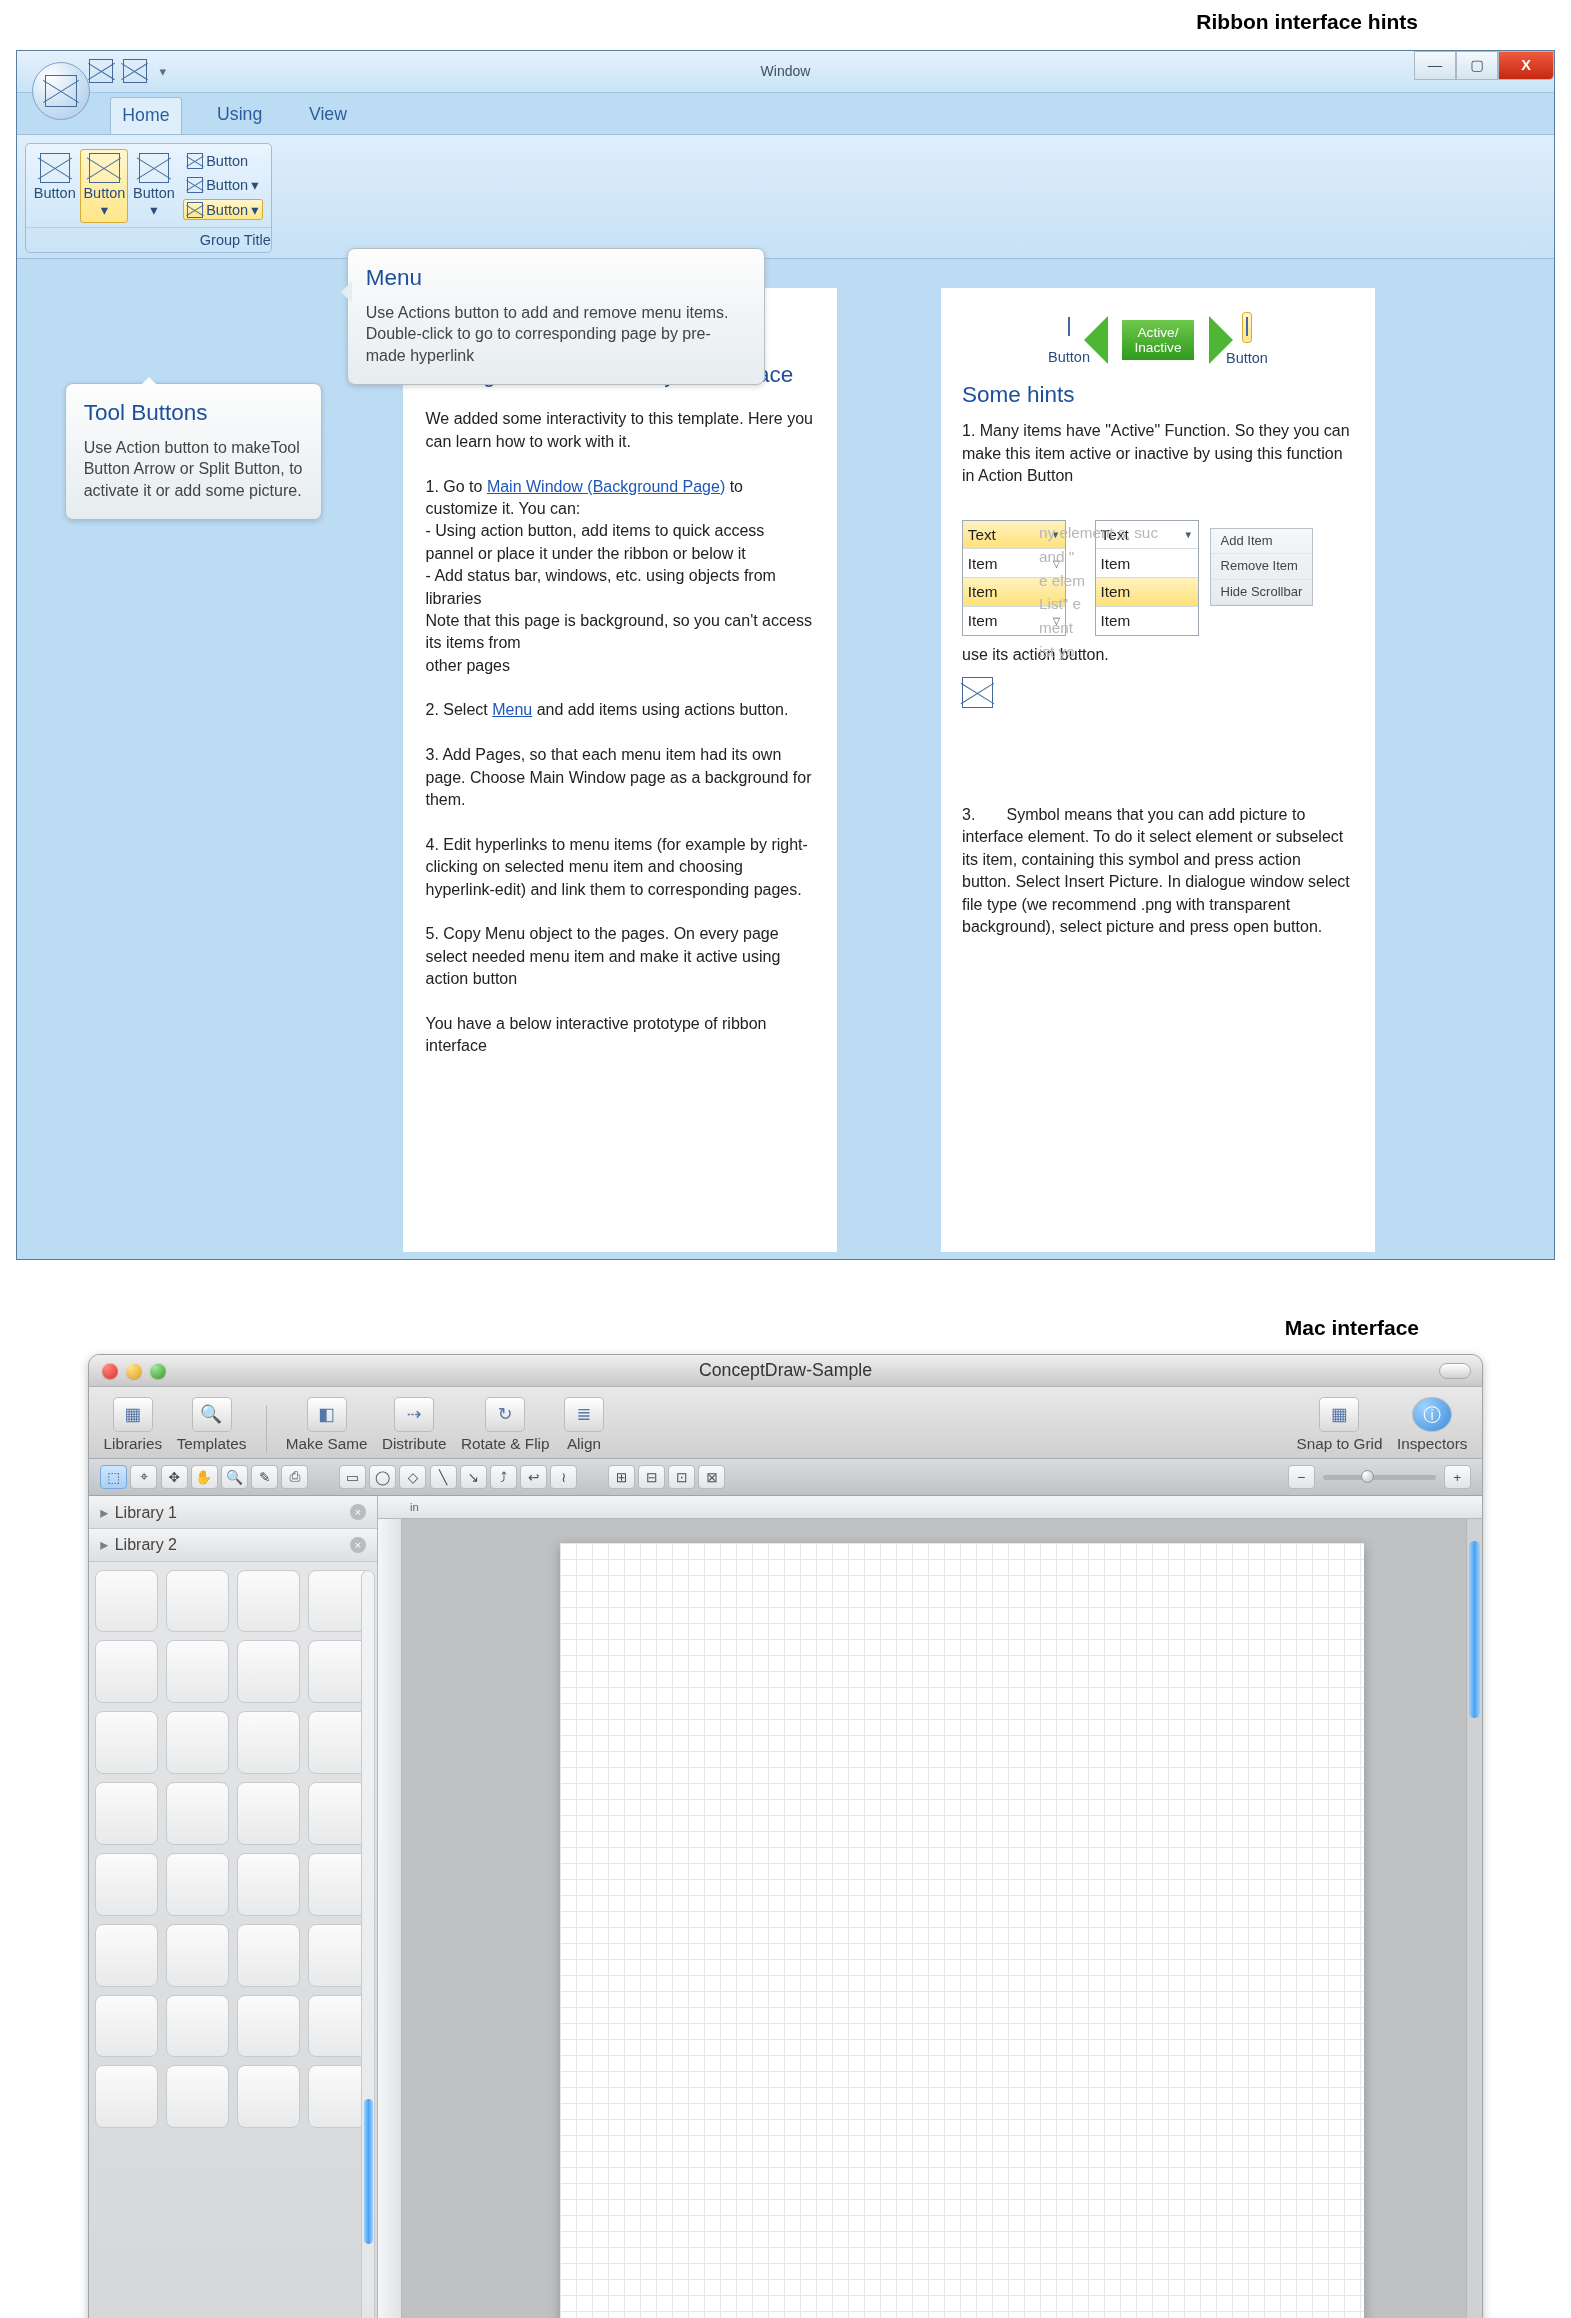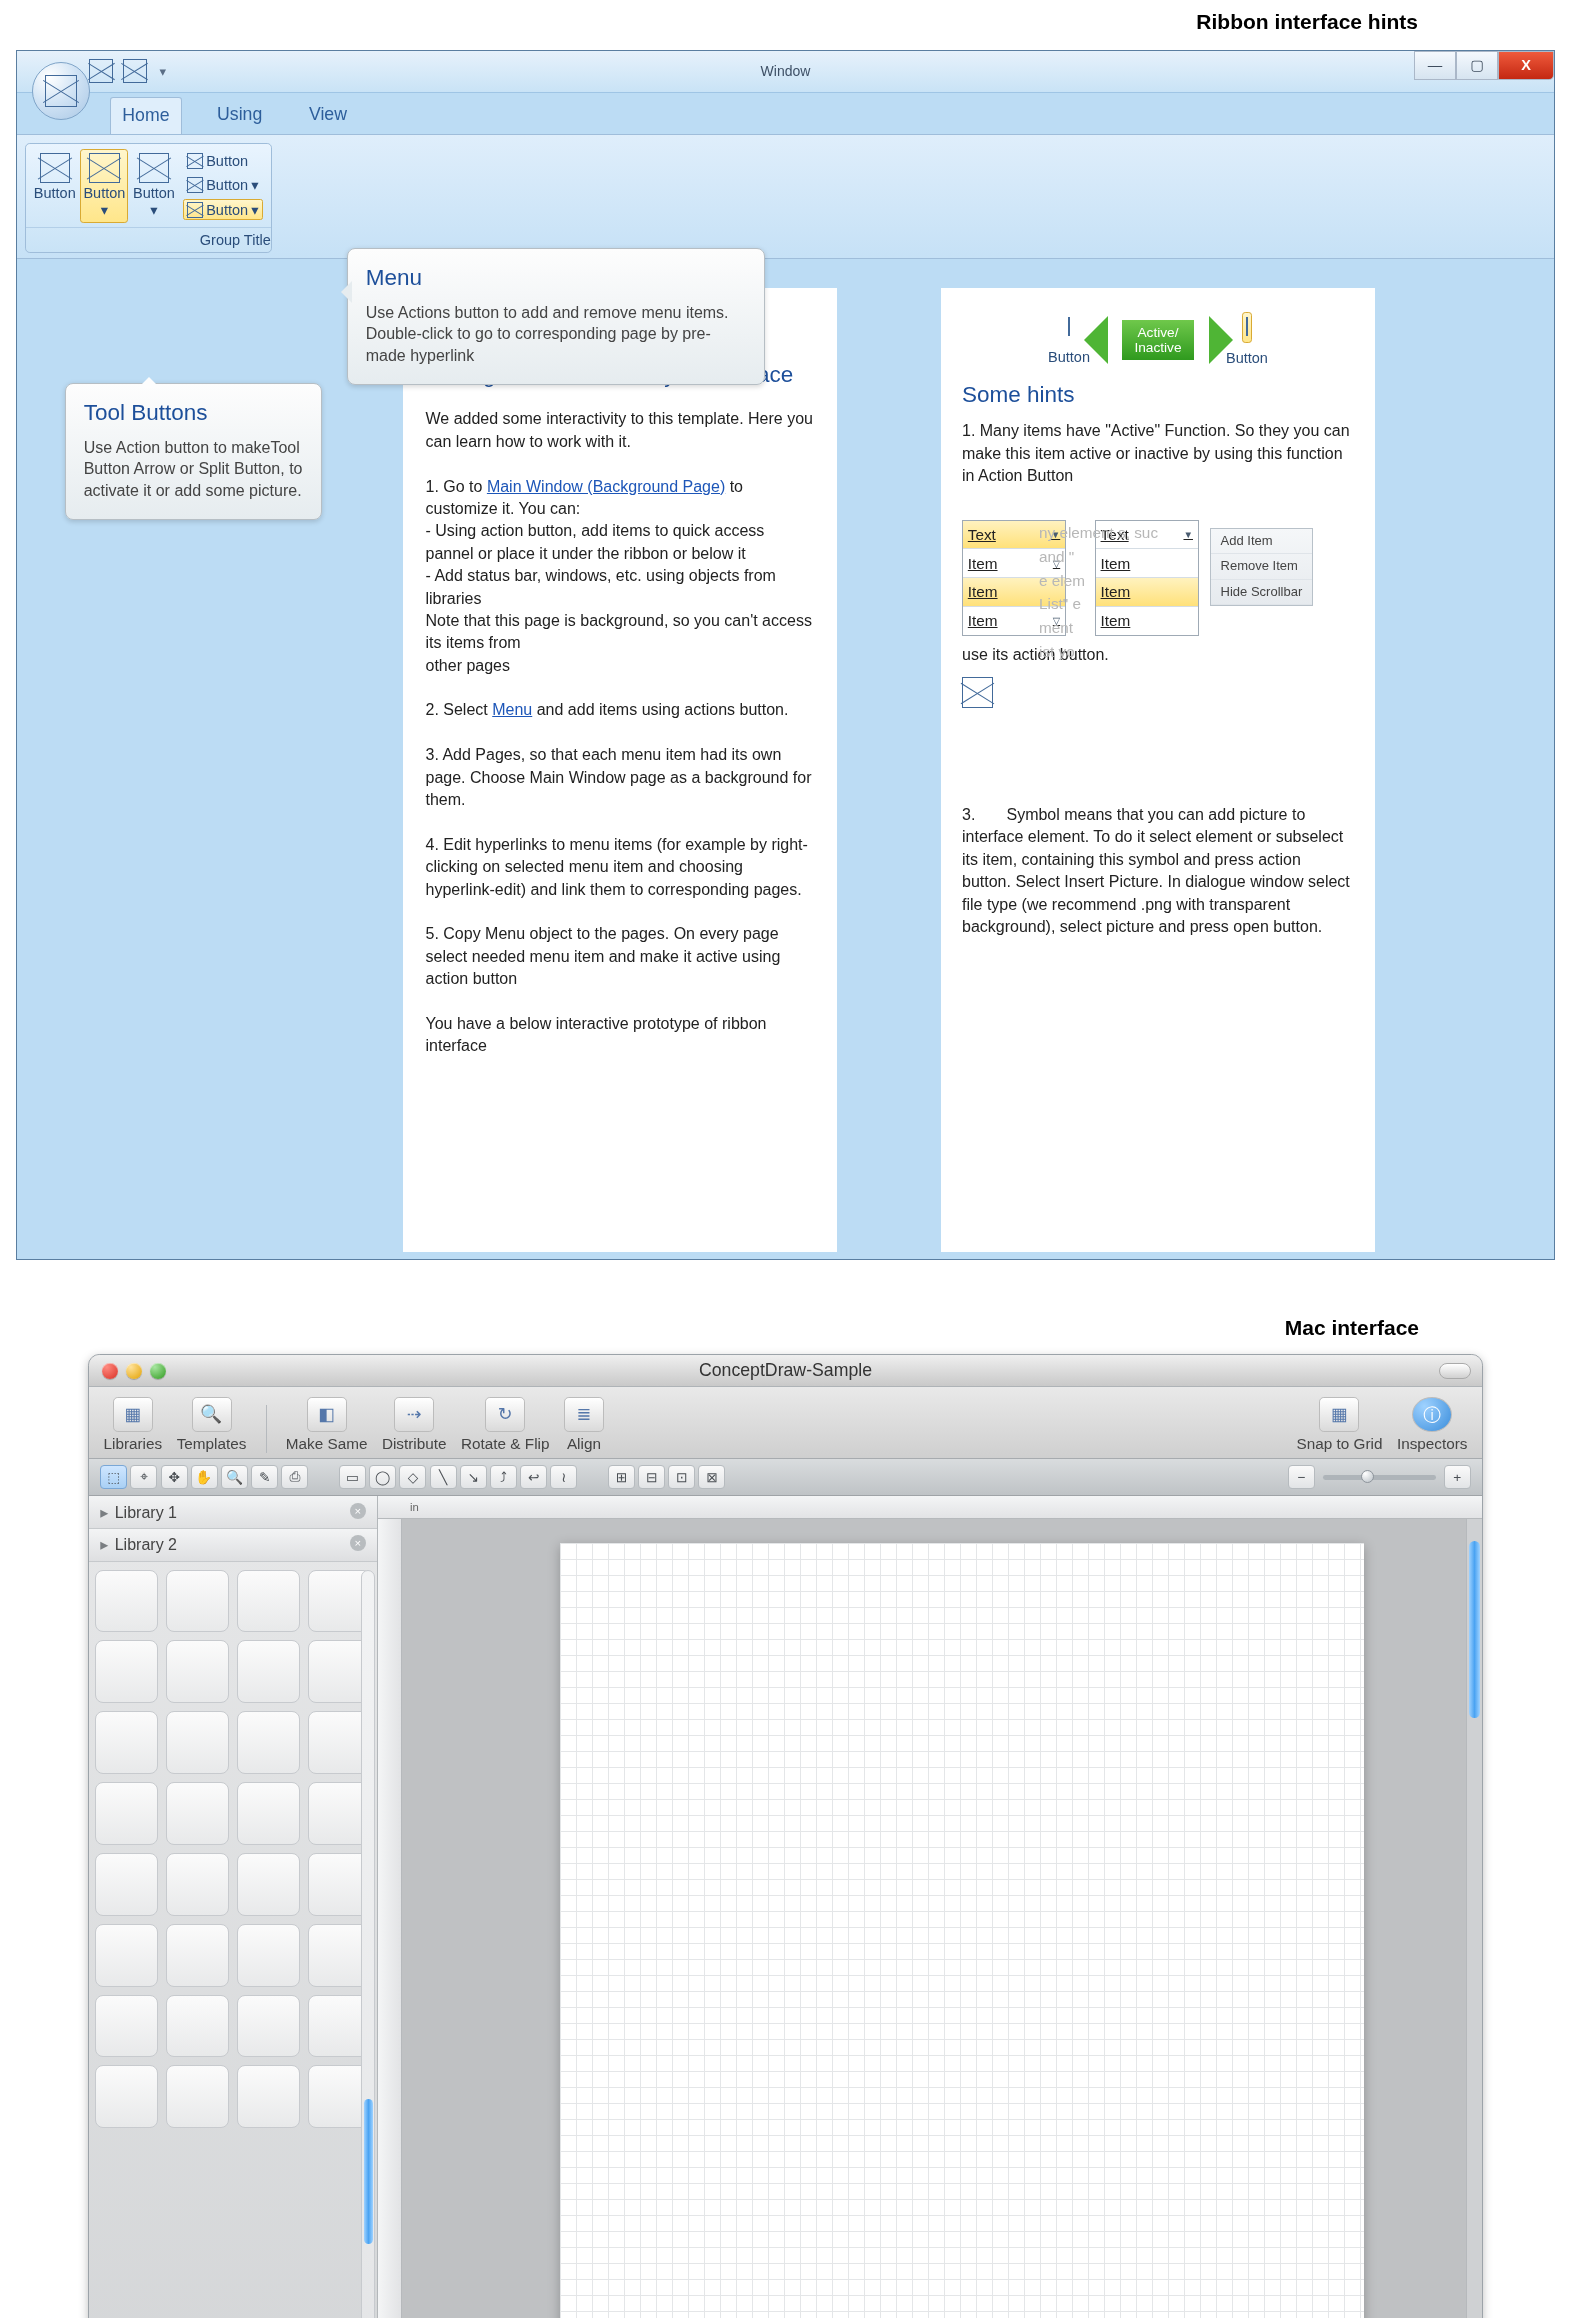--- a/index.html
+++ b/index.html
@@ -82,21 +82,21 @@
     width: 104px; height: 48px; position:relative; display:flex; align-items:center; justify-content:center;
   }
   .arrow-badge .body { background: linear-gradient(#6fc84b,#2f9a1e); color:#fff; font-size:13.7px; text-align:center; line-height:1.1; padding:4.8px 8px; position:relative; width:72px; }
   .arrow-badge::before, .arrow-badge::after {
     content:""; position:absolute; top:0; width:0;height:0;
     border: 24px solid transparent;
   }
   .arrow-badge::before { left:-22.5px; border-right-color:#4fb535; border-left:none; border-right-width:24px;}
   .arrow-badge::after  { right:-22.5px; border-left-color:#4fb535; border-right:none; border-left-width:24px;}
 
-  .combo { display:inline-flex; flex-direction:column; border:0.8px solid #9faab5; width:104px; font-size:15.3px;text-decoration:underline; }
+  .combo { display:inline-flex; flex-direction:column; border:0.8px solid #9faab5; width:104px; font-size:15.3px; }
   .combo .row { display:flex; align-items:center; justify-content:space-between; padding:3.2px 4.8px; border-bottom:0.8px solid #d5dde4; background:#fff; }
   .combo .row:last-child { border-bottom:none; }
   .combo .row .tri { font-size:9.6px; color:#4a5c70; }
   .combo .row.sel { background: linear-gradient(#fff2bf,#ffe17a); }
   .combo.hdr .row:first-child { background: linear-gradient(#fff2bf,#ffe17a); }
   .combo-area { display:flex; gap:6.4px; align-items:flex-start; margin: 32px 0 8px; position:relative; }
   .ghost-text { position:absolute; left: 77px; top: 1.6px; color:#b7b7b7; font-size:15.3px; line-height:1.55; width: 121px; pointer-events:none; white-space:pre-line; }
   .ctx-menu { border:0.8px solid #b8c1c9; background:linear-gradient(#f5f7f9,#e6eaee); font-size:13px; color:#444; }
   .ctx-menu div { padding:3.2px 9.6px; border-bottom:0.8px solid #dfe4e9; white-space:nowrap; }
 
@@ -136,21 +136,21 @@
   }
   .strip-btn{width:27px;height:24px;border:0.8px solid #b6bbbf;border-radius:4px;background:linear-gradient(#fafafa,#e2e4e6);display:flex;align-items:center;justify-content:center;font-size:13.7px;color:#4a4f54;cursor:pointer;}
   .strip-btn.active{background:linear-gradient(#cfe6ff,#a9d0f5);border-color:#7aa7d6;}
   .strip-gap{width:21px;}
   .zoom-slider{display:flex;align-items:center;gap:8px;margin-left:14.5px;}
   .zoom-slider .track{width:113px;height:4.8px;background:#aeb4b9;border-radius:2.4px;position:relative;}
   .zoom-slider .thumb{position:absolute;left:34%;top:-4.8px;width:13px;height:13px;border-radius:50%;background:radial-gradient(circle at 30% 25%,#fff,#b9c0c6);border:0.8px solid #8e959c;}
 
   .mac-body { display:flex; height:1045px; }
   .mac-sidebar { width:289px; background:linear-gradient(#e6e7e8,#d1d3d5); border-right:0.8px solid #b3b7ba; display:flex; flex-direction:column; }
-  .lib-row{display:flex;align-items:flex-start;justify-content:space-between;background:linear-gradient(#f3f4f5,#dedfe1);border-bottom:0.8px solid #c6c9cc;padding:6.4px 11.3px;font-size:16px;color:#444;}
+  .lib-row{display:flex;align-items:center;justify-content:space-between;background:linear-gradient(#f3f4f5,#dedfe1);border-bottom:0.8px solid #c6c9cc;padding:6.4px 11.3px;font-size:16px;color:#444;}
   .lib-row .disc{color:#7a7e82;margin-right:6.4px;}
   .lib-row .close{width:16px;height:16px;border-radius:50%;background:#b8bcbf;color:#fff;display:flex;align-items:center;justify-content:center;font-size:11.3px;}
   .palette{flex:1;overflow:hidden;padding:8px 6.4px;display:grid;grid-template-columns:repeat(4,1fr);gap:8px;align-content:start;position:relative;}
   .pal-cell{aspect-ratio:1;border:0.8px solid #c7cace;border-radius:8px;background:linear-gradient(#fbfbfb,#e8e9ea);}
   .pal-scroll{position:absolute;right:1.6px;top:8px;bottom:8px;width:14.5px;border:0.8px solid #c7cace;border-radius:8px;background:linear-gradient(#f2f3f4,#e1e2e4);}
   .pal-scroll .thumb{position:absolute;left:1.6px;right:1.6px;top:55%;height:145px;border-radius:6.4px;background:linear-gradient(90deg,#9fd2ff,#4aa3f2,#9fd2ff);}
 
   .mac-canvas{flex:1;background:#bfc1c3;display:flex;flex-direction:column;position:relative;}
   .ruler-h{height:22.5px;background:linear-gradient(#f4f5f6,#e2e3e5);border-bottom:0.8px solid #b6b9bc;font-size:11.3px;color:#666;padding-left:32px;display:flex;align-items:center;gap:3.2px;}
   .canvas-wrap{flex:1;display:flex;overflow:hidden;}

